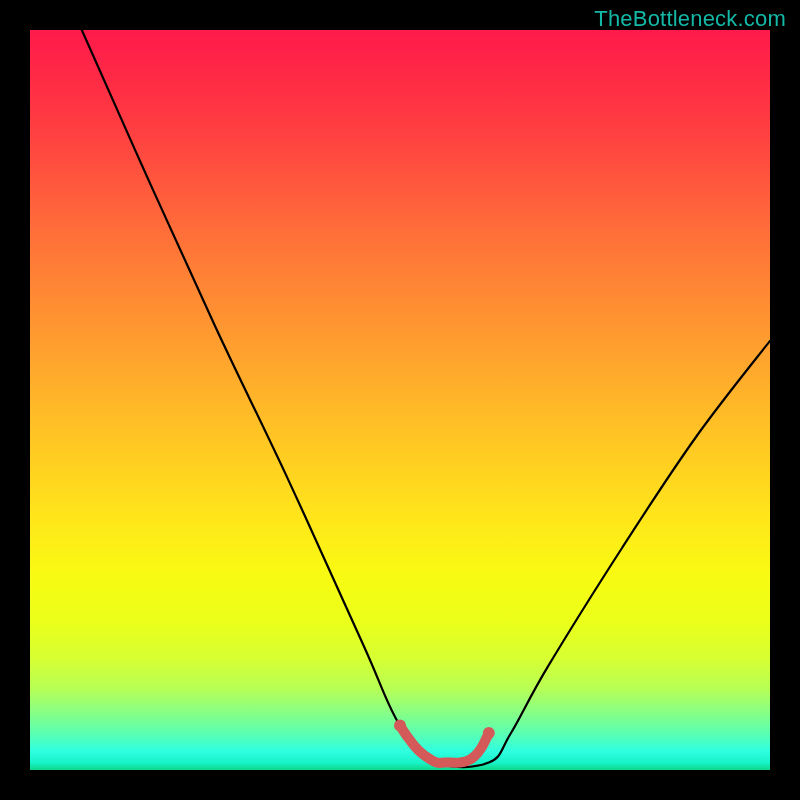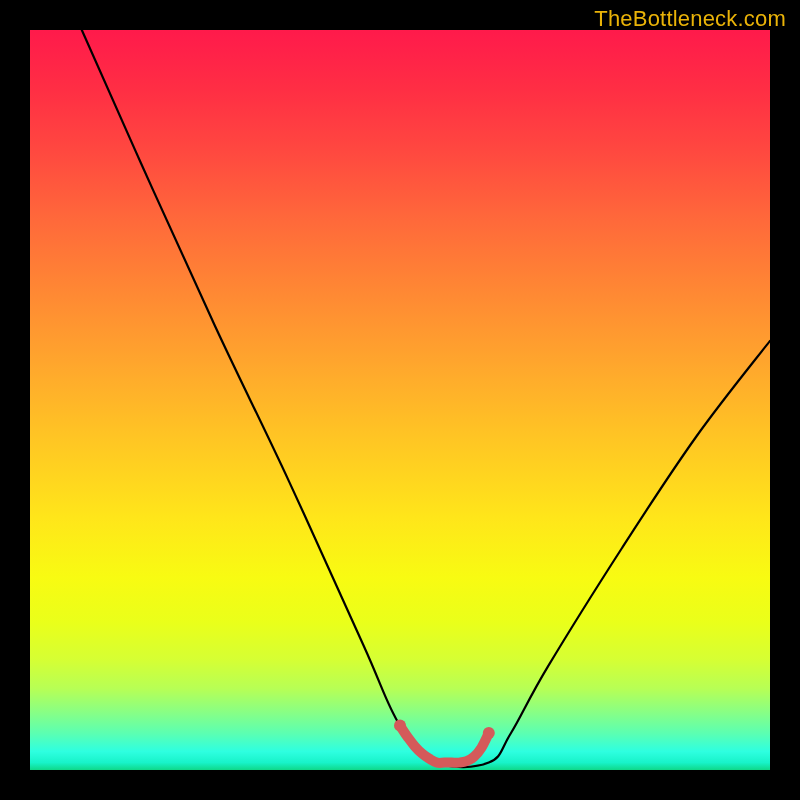--- a/index.html
+++ b/index.html
@@ -14,21 +14,21 @@
   .frame {
     position: relative;
     width: 800px;
     height: 800px;
     background: #000;
   }
   .watermark {
     position: absolute;
     top: 6px;
     right: 14px;
-    color: #eab308;
+    color: #14b8a6;
     font-size: 22px;
     font-weight: 500;
     letter-spacing: 0.2px;
   }
   .plot {
     position: absolute;
     left: 30px;
     top: 30px;
     width: 740px;
     height: 740px;

